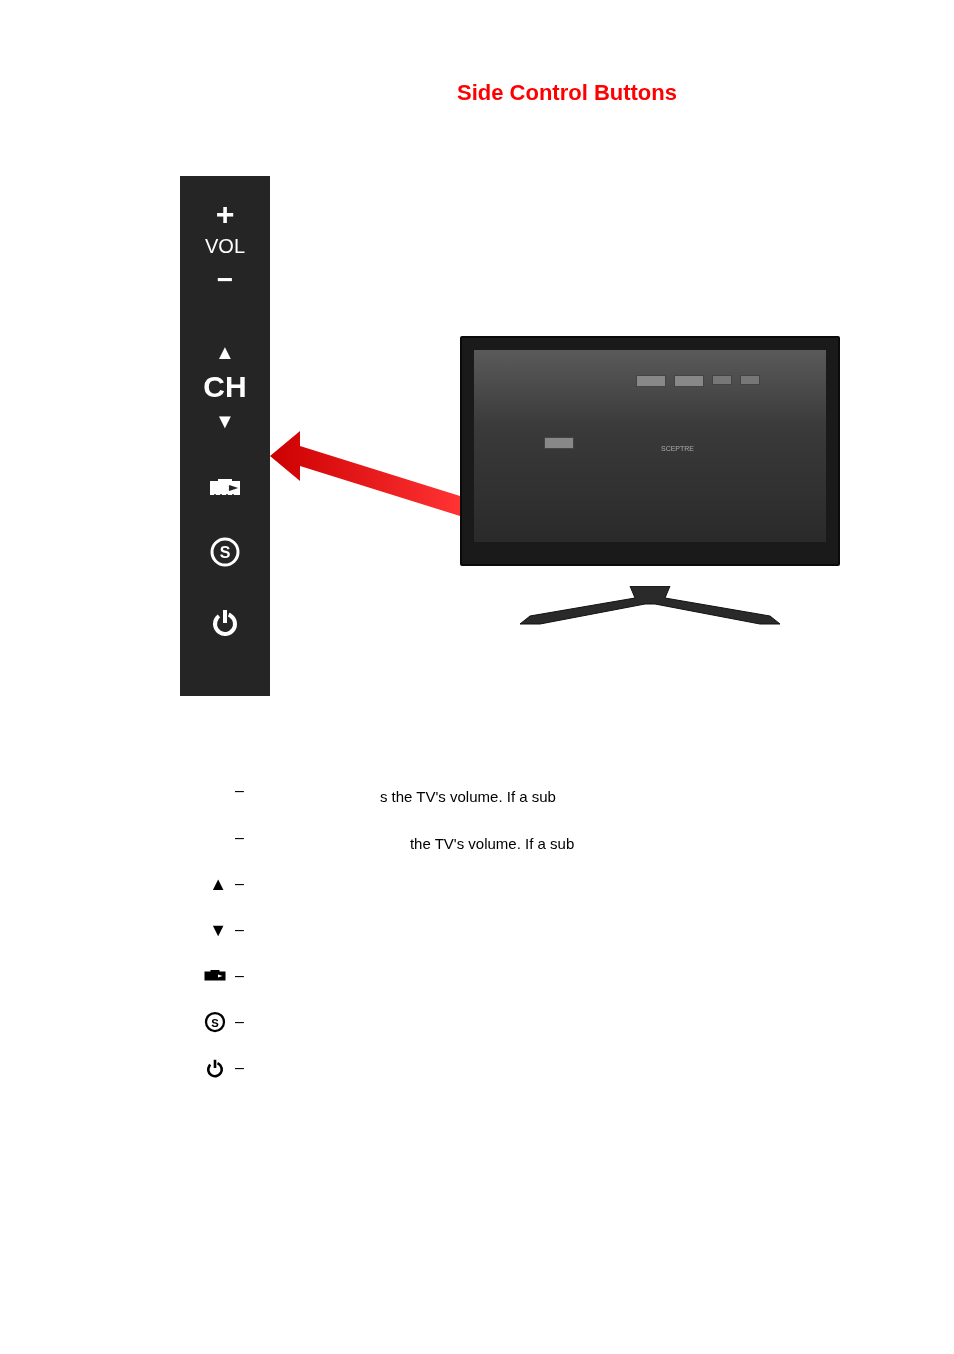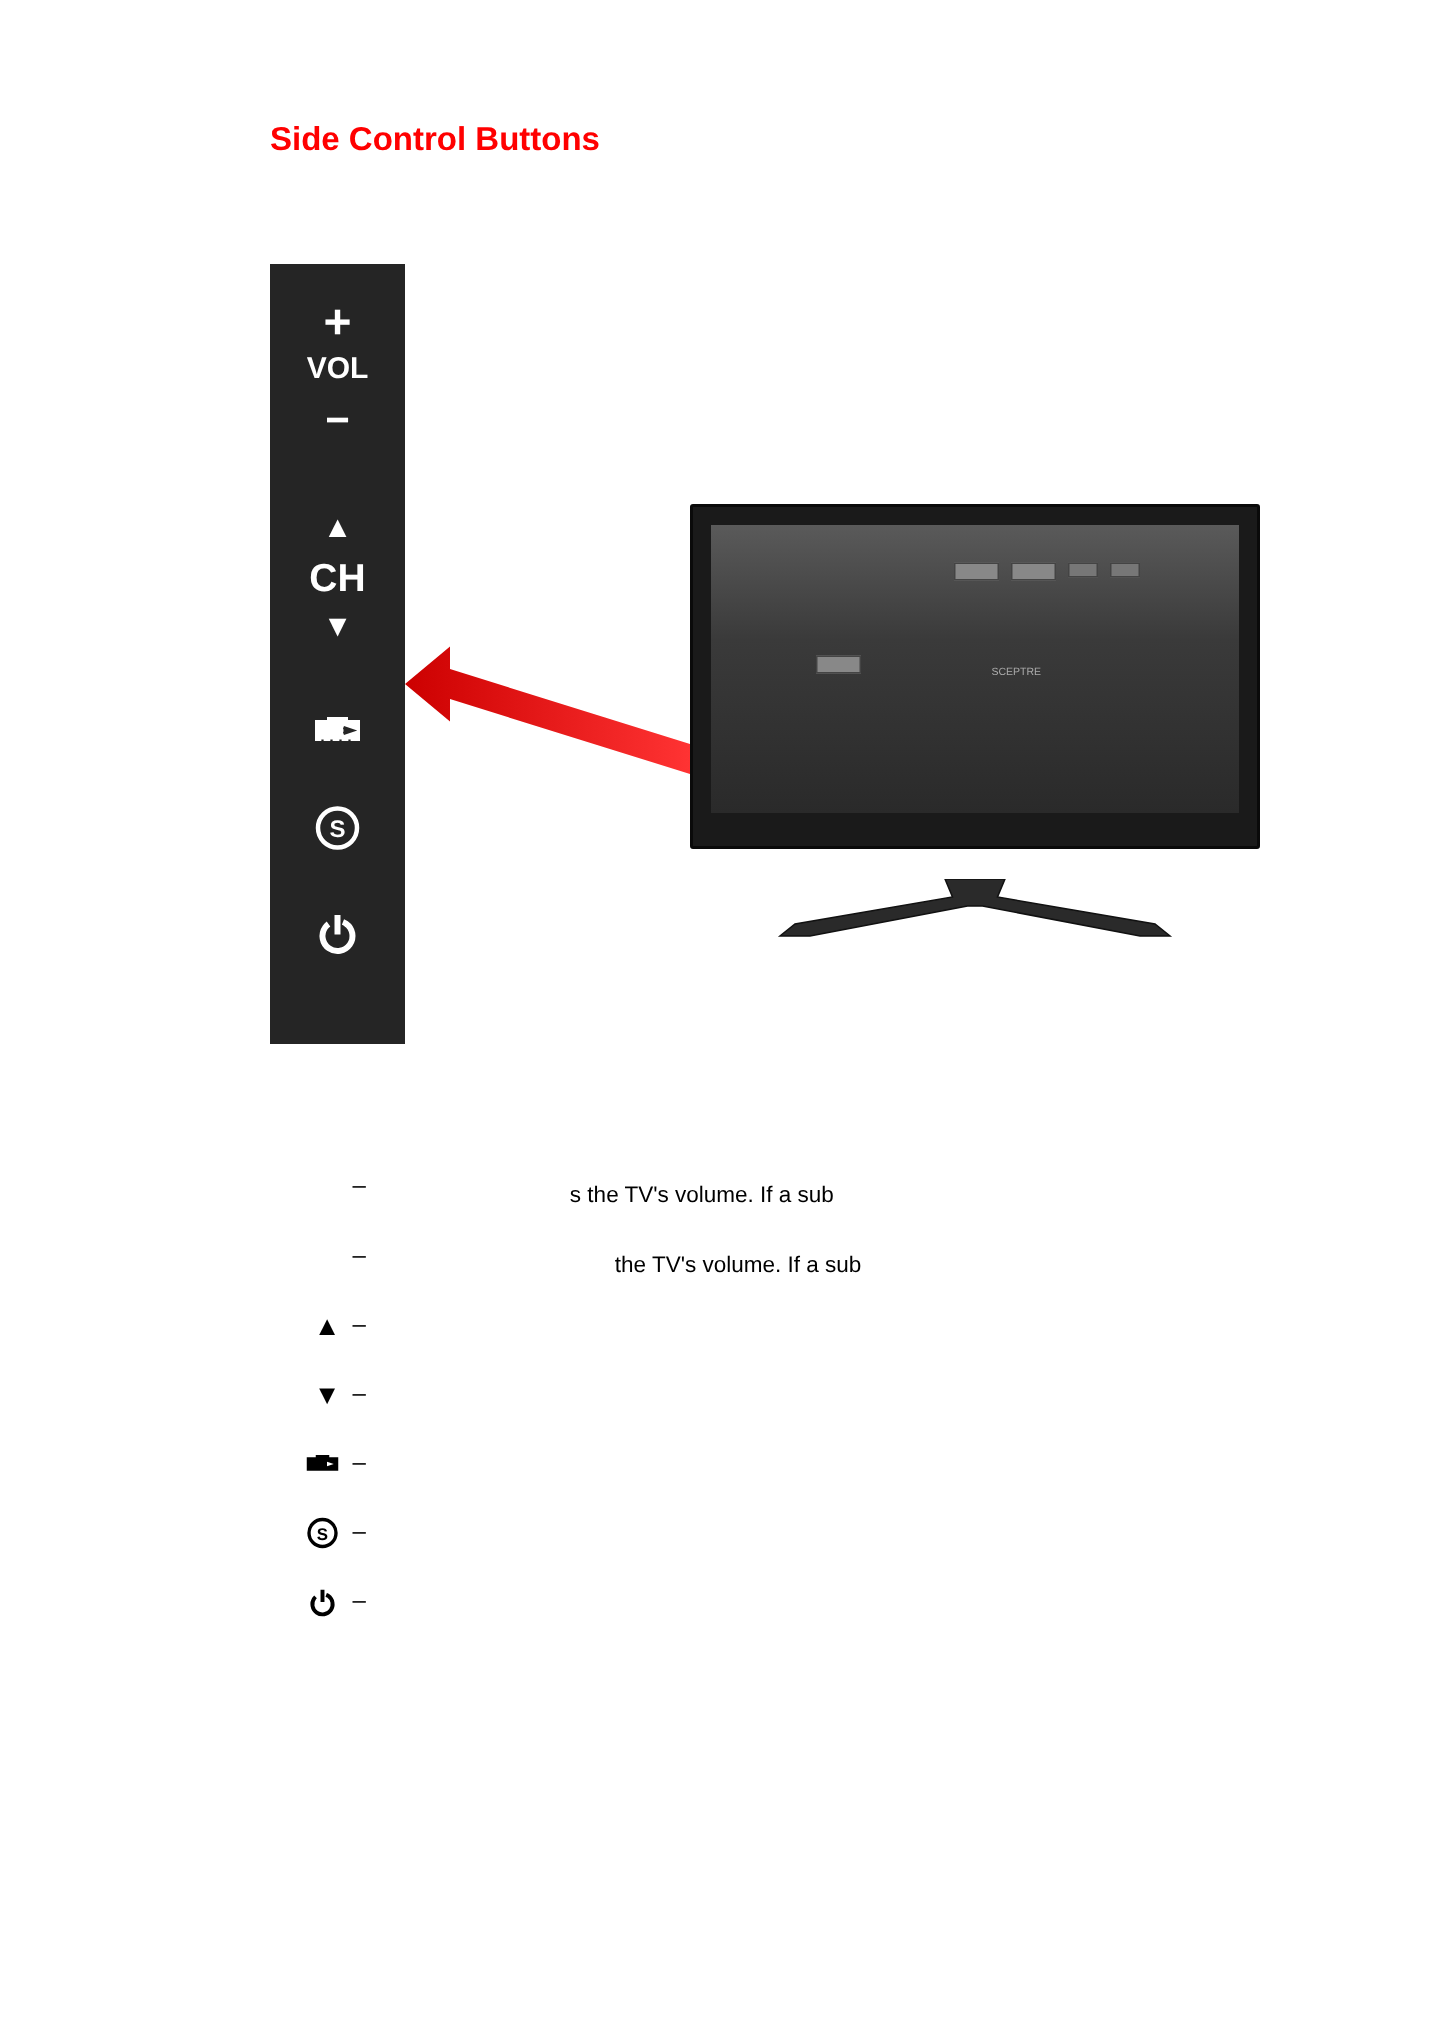--- a/index.html
+++ b/index.html
@@ -13,20 +13,21 @@
       width: 954px;
       height: 1354px;
       position: relative;
       padding: 80px 0 0 180px;
     }
     .title {
       color: #ff0000;
       font-size: 22px;
       font-weight: bold;
       margin-bottom: 70px;
+      text-align: center;
     }
     .main-graphic {
       position: relative;
       width: 640px;
       height: 520px;
       margin-bottom: 80px;
     }
     .button-panel {
       position: absolute;
       left: 0;
@@ -41,37 +42,37 @@
     }
     .panel-plus {
       color: #fff;
       font-size: 32px;
       font-weight: bold;
       margin-bottom: 2px;
     }
     .panel-vol {
       color: #fff;
       font-size: 20px;
-      font-weight: bold;
+      font-weight: normal;
       margin-bottom: 6px;
     }
     .panel-minus {
       color: #fff;
       font-size: 28px;
       font-weight: bold;
       margin-bottom: 45px;
     }
     .panel-up {
       color: #fff;
       font-size: 20px;
       margin-bottom: 6px;
     }
     .panel-ch {
       color: #fff;
-      font-size: 26px;
+      font-size: 30px;
       font-weight: bold;
       margin-bottom: 6px;
     }
     .panel-down {
       color: #fff;
       font-size: 20px;
       margin-bottom: 45px;
     }
     .panel-icon {
       color: #fff;

